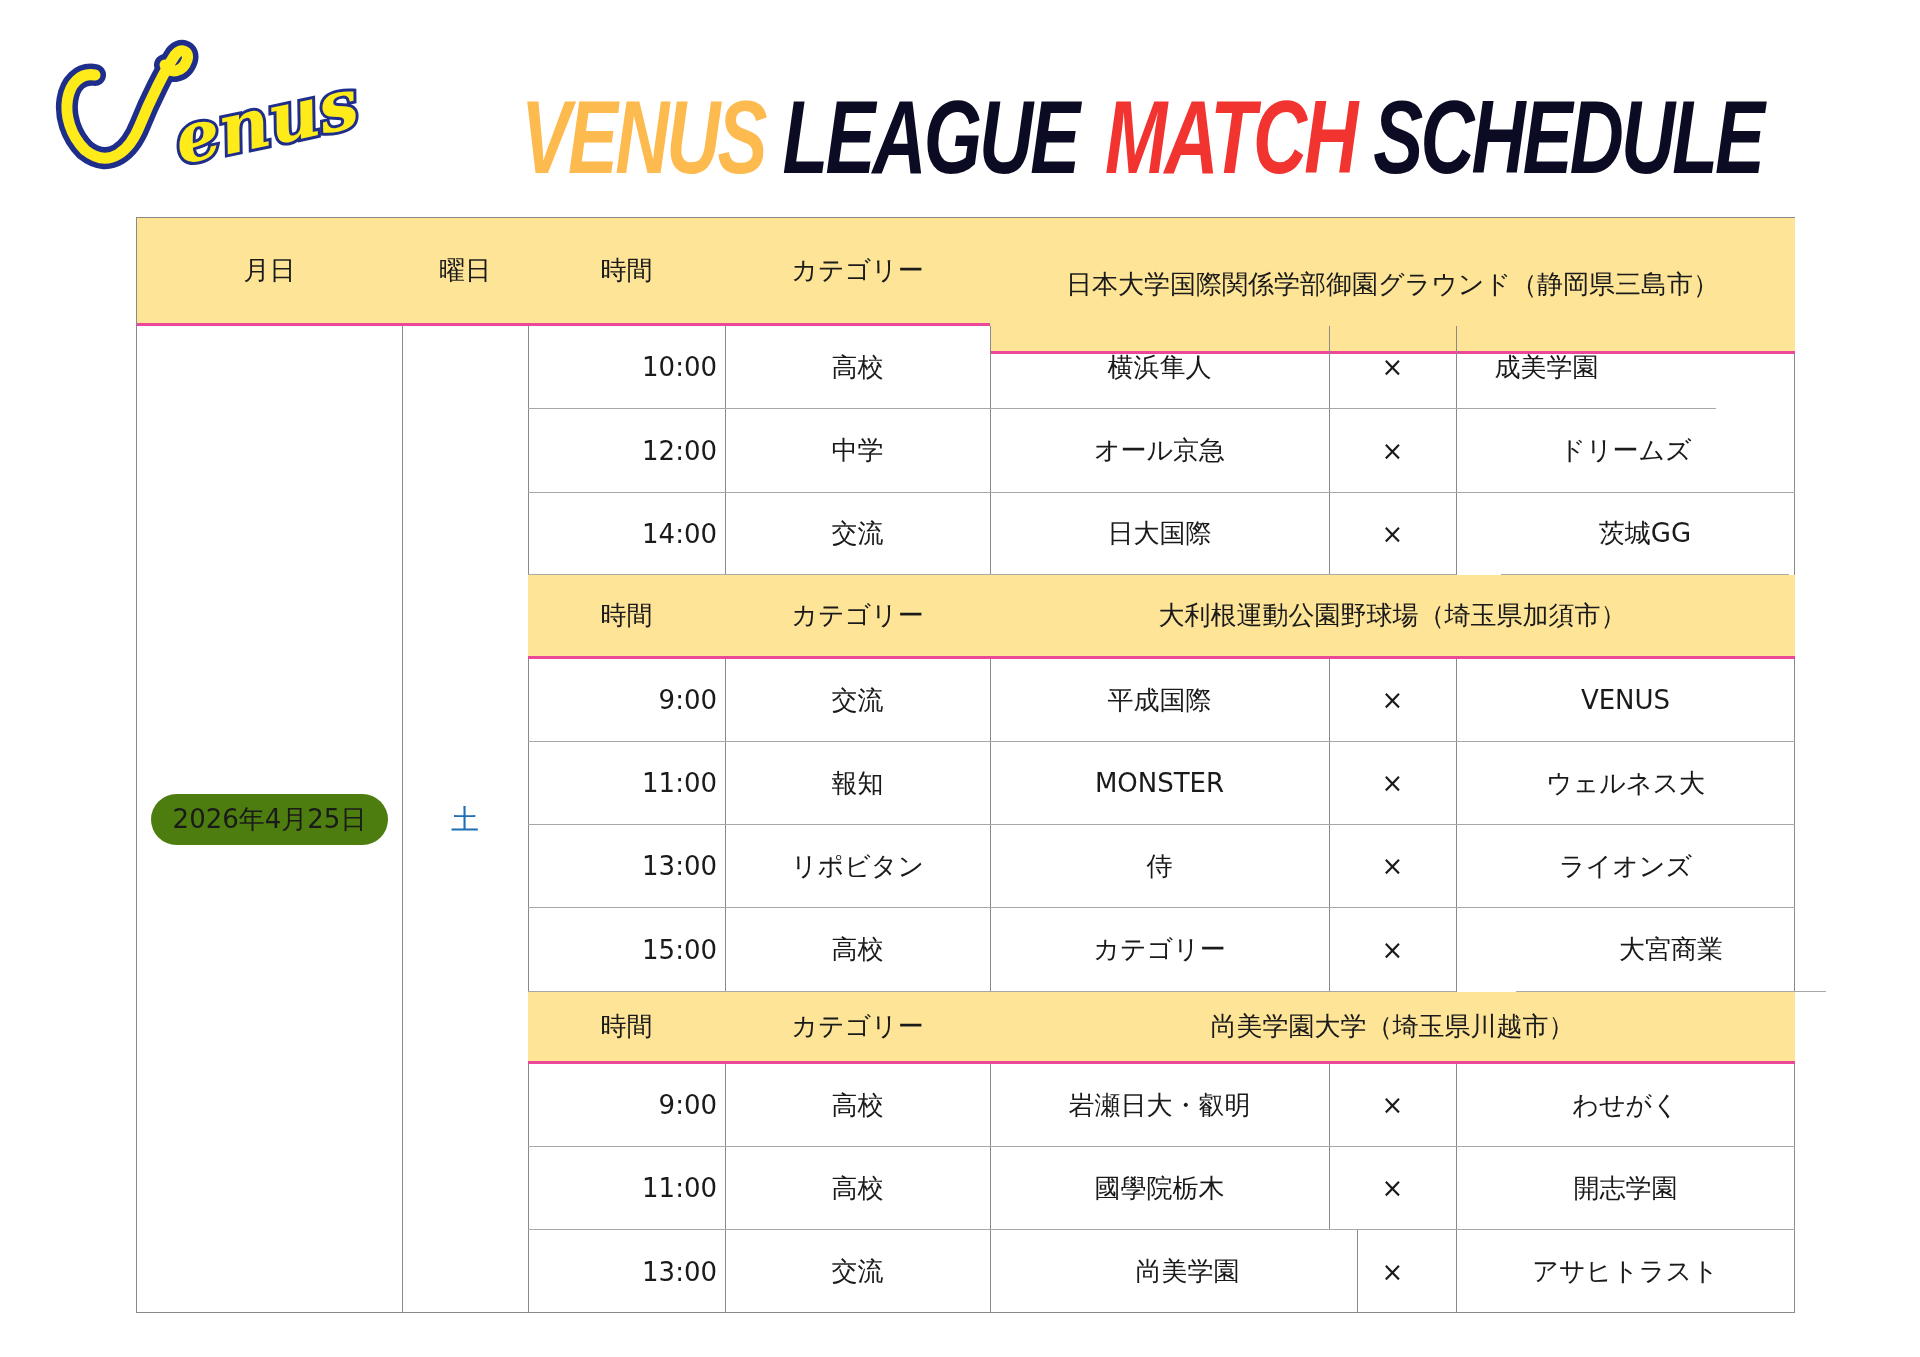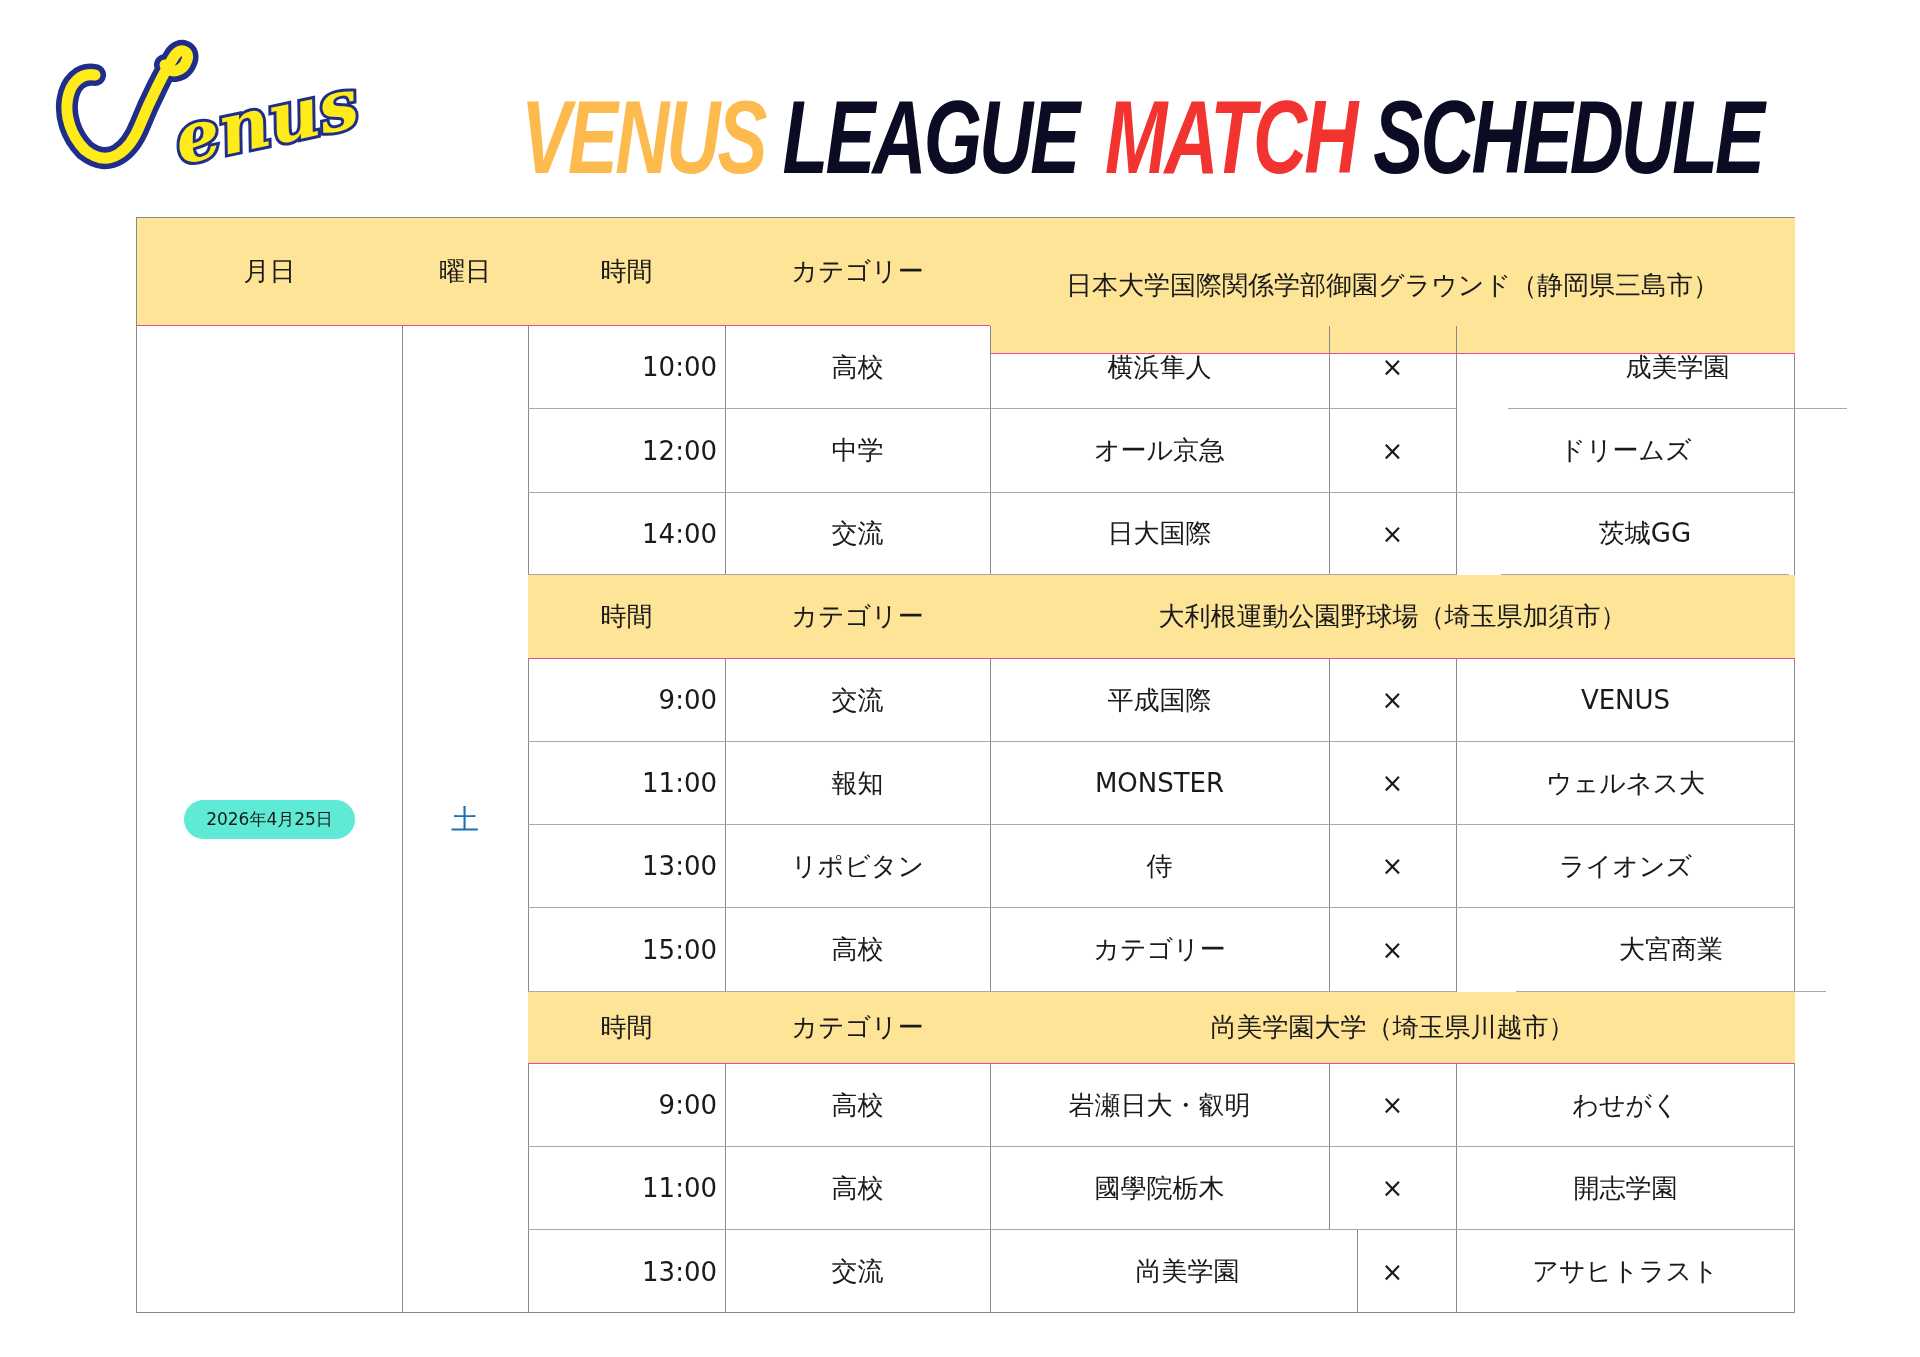--- a/index.html
+++ b/index.html
@@ -31,27 +31,27 @@
     .table {
       position: absolute; left: 136px; top: 217px; width: 1659px; height: 1096px;
       border: 1px solid #8a8a8a; box-sizing: border-box;
     }
     .cell {
       position: absolute; box-sizing: border-box;
       display: flex; align-items: center; justify-content: center;
       font-size: 26px; color: #1a1a1a;
       border-right: 1px solid #8a8a8a; border-bottom: 1px solid #a8a8a8;
     }
-    .hdr { background: #FDE497; border-bottom: 1px solid #ec4899; text-align: center; }
+    .hdr { background: #FDE497; border-bottom: 3px solid #ec4899; text-align: center; }
     .time { justify-content: flex-end; padding-right: 8px; }
     .nob { border-right: none; }
 
     .date-pill {
-      background: #5eead4; border-radius: 26px;
-      padding: 8px 22px; font-size: 17px; color: #1a1a1a;
+      background: #4d7c0f; border-radius: 26px;
+      padding: 8px 22px; font-size: 26px; color: #1a1a1a;
     }
     .dow { color: #1F6FB5; font-size: 28px; }
   </style>
 </head>
 <body>
 
 <div class="logo">
   <svg viewBox="0 0 310 155">
     <g fill="none" stroke-linecap="round" stroke-linejoin="round">
       <path d="M40 45 C10 40 0 90 30 120 C55 140 75 120 85 95 C95 70 110 40 120 25 C125 18 135 20 132 30 C128 42 115 45 110 35" stroke="#1F2E8A" stroke-width="22"></path>
@@ -83,21 +83,21 @@
   </div>
   <div class="cell" style="left:265px;top:108px;width:127px;height:987px;border-bottom:none;">
     <span class="dow">土</span>
   </div>
 
   <div>
     <div class="cell time" style="left:391px;top:108px;width:198px;height:83px;">10:00</div>
     <div class="cell" style="left:588px;top:108px;width:266px;height:83px;">高校</div>
     <div class="cell" style="left:853px;top:108px;width:340px;height:83px;">横浜隼人</div>
     <div class="cell" style="left:1192px;top:108px;width:128px;height:83px;">×</div>
-    <div class="cell nob" style="left:1371px;top:108px;width:339px;height:83px;">成美学園</div>
+    <div class="cell nob" style="left:1240px;top:108px;width:339px;height:83px;">成美学園</div>
   </div>
   <div>
     <div class="cell time" style="left:391px;top:191px;width:198px;height:84px;">12:00</div>
     <div class="cell" style="left:588px;top:191px;width:266px;height:84px;">中学</div>
     <div class="cell" style="left:853px;top:191px;width:340px;height:84px;">オール京急</div>
     <div class="cell" style="left:1192px;top:191px;width:128px;height:84px;">×</div>
     <div class="cell nob" style="left:1319px;top:191px;width:339px;height:84px;">ドリームズ</div>
   </div>
   <div>
     <div class="cell time" style="left:391px;top:275px;width:198px;height:82px;">14:00</div>

